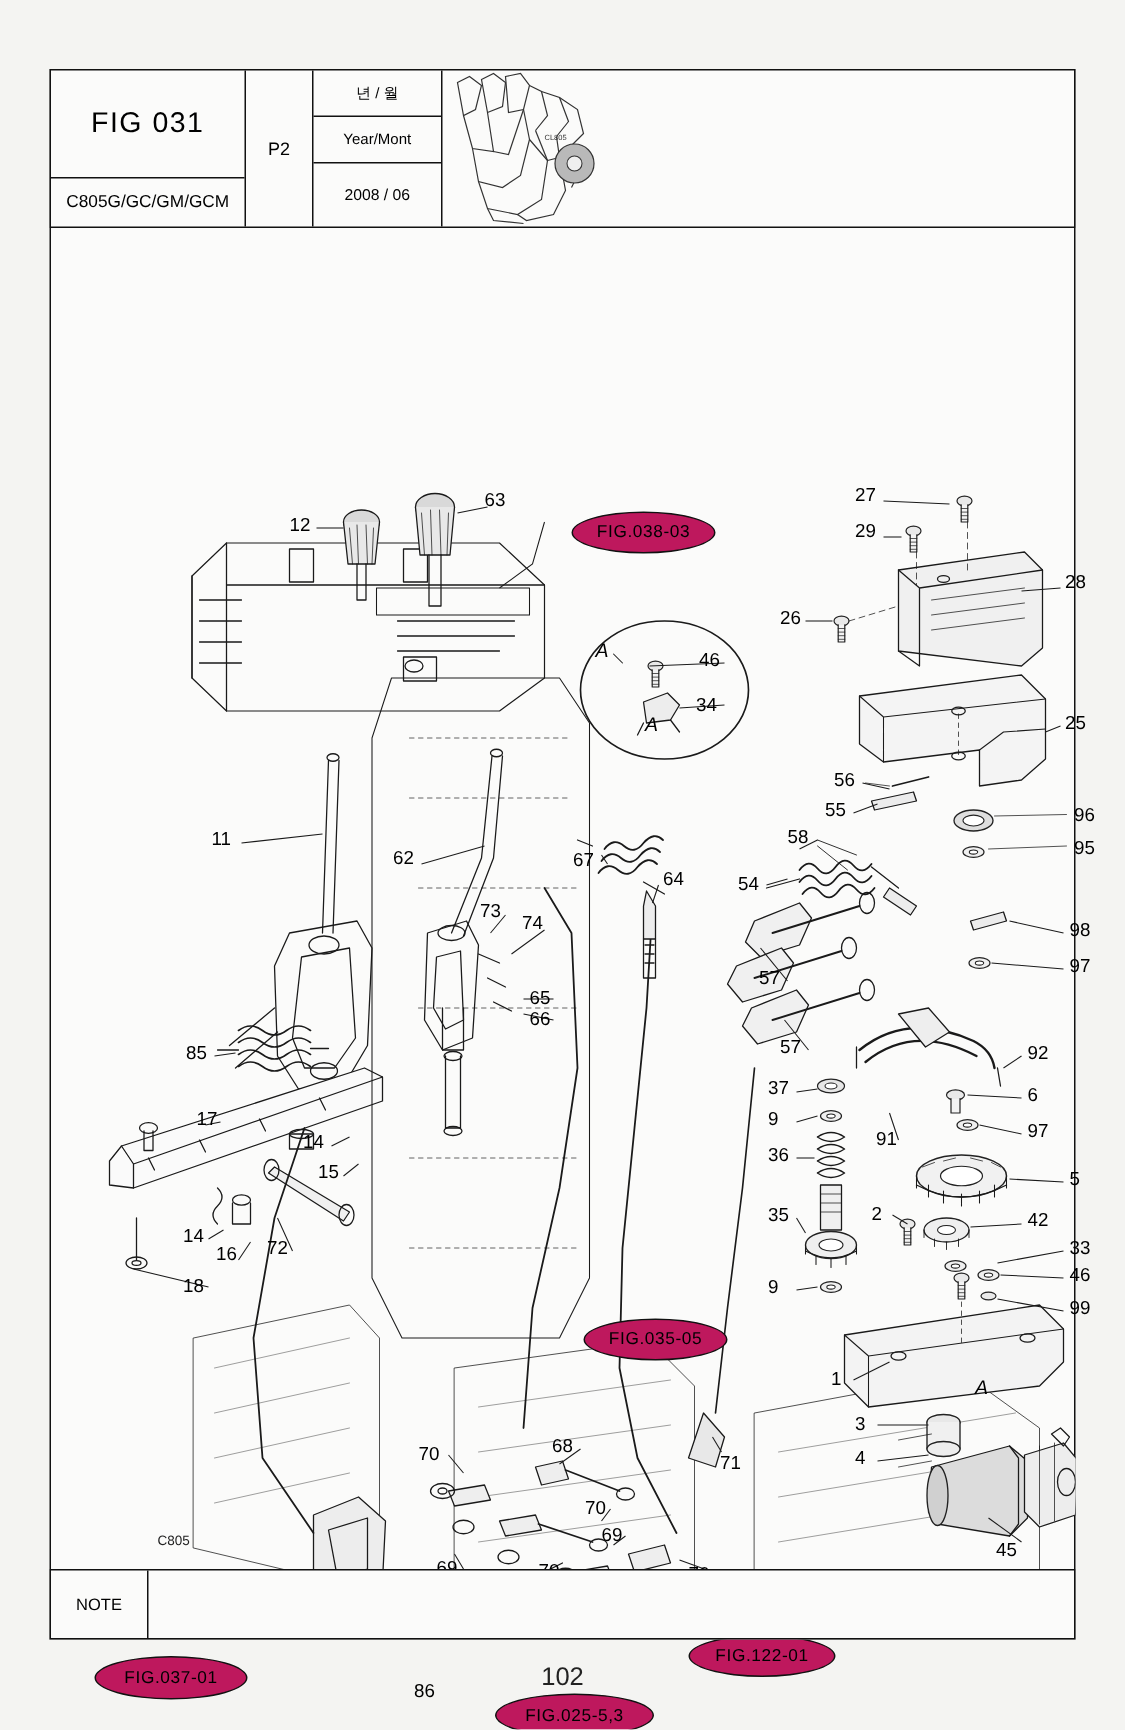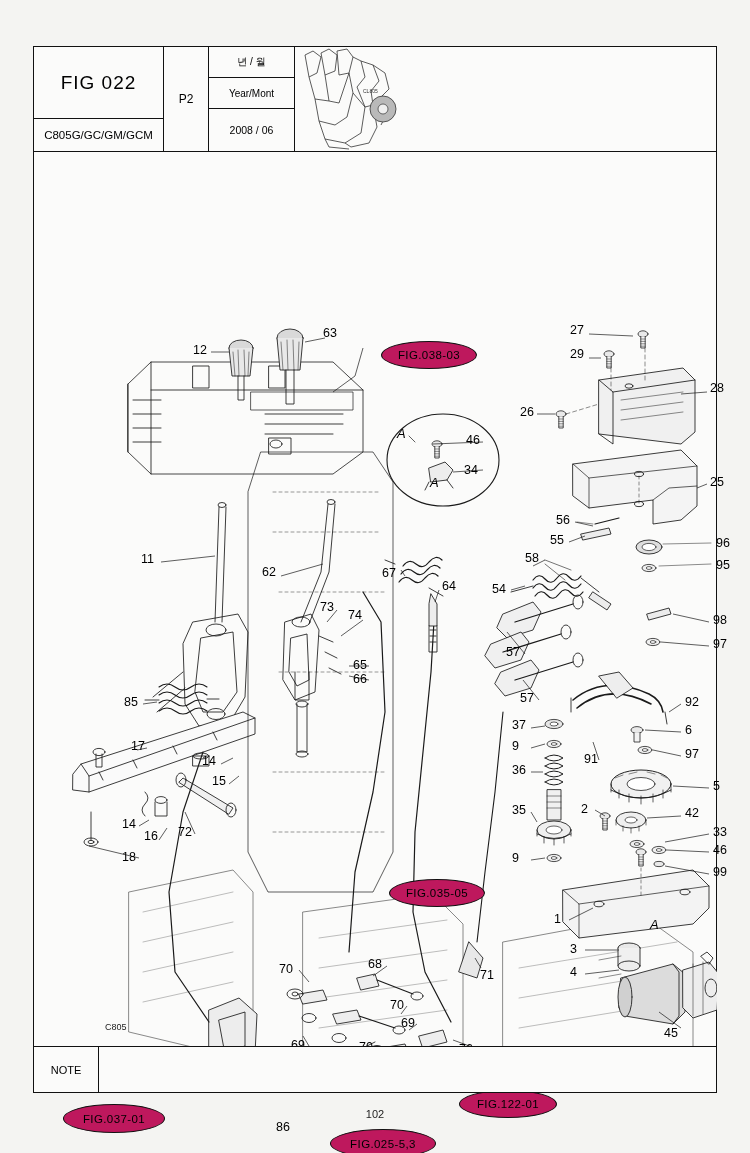--- a/index.html
+++ b/index.html
@@ -135,21 +135,21 @@
     font-size: 11px;
   }
   .note-rest { flex: 1 1 auto; }
   
   .pagenum {
     position: absolute;
     left: 0;
     top: 1108px;
     width: 750px;
     text-align: center;
-    font-size: 11px;
+    font-size: 17px;
     color: #222;
   }
   .c805 {
     position: absolute;
     left: 105px;
     top: 1022px;
     font-size: 9px;
     color: #222;
   }
   
@@ -189,21 +189,21 @@
 </style>
 </head>
 <body>
 
 <div id="page">
 
   <div class="frame"></div>
 
   <div class="titlebar">
     <div class="tb-fig">
-      <div class="tb-fig-top">FIG 022</div>
+      <div class="tb-fig-top">FIG 031</div>
       <div class="tb-fig-bot">C805G/GC/GM/GCM</div>
     </div>
     <div class="tb-page">P2</div>
     <div class="tb-date">
       <div class="tb-date-r1">년 / 월</div>
       <div class="tb-date-r2">Year/Mont</div>
       <div class="tb-date-r3">2008 / 06</div>
     </div>
     <div class="tb-logo">
       <svg width="106" height="104" viewBox="0 0 106 104">

